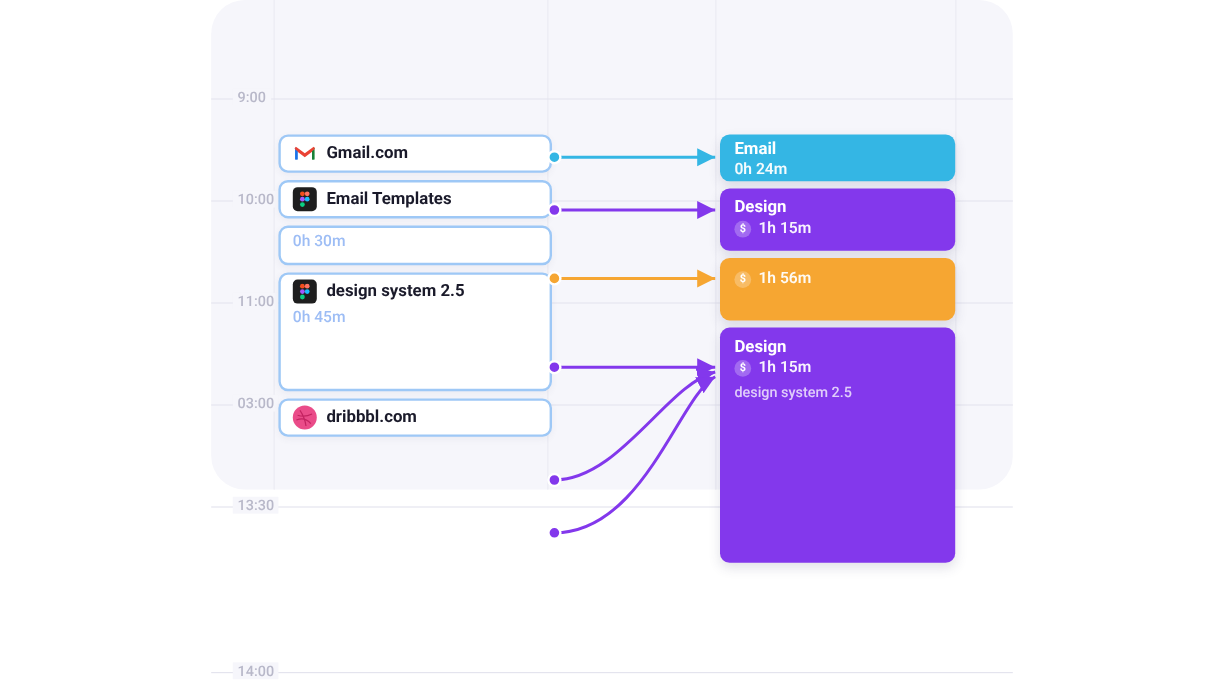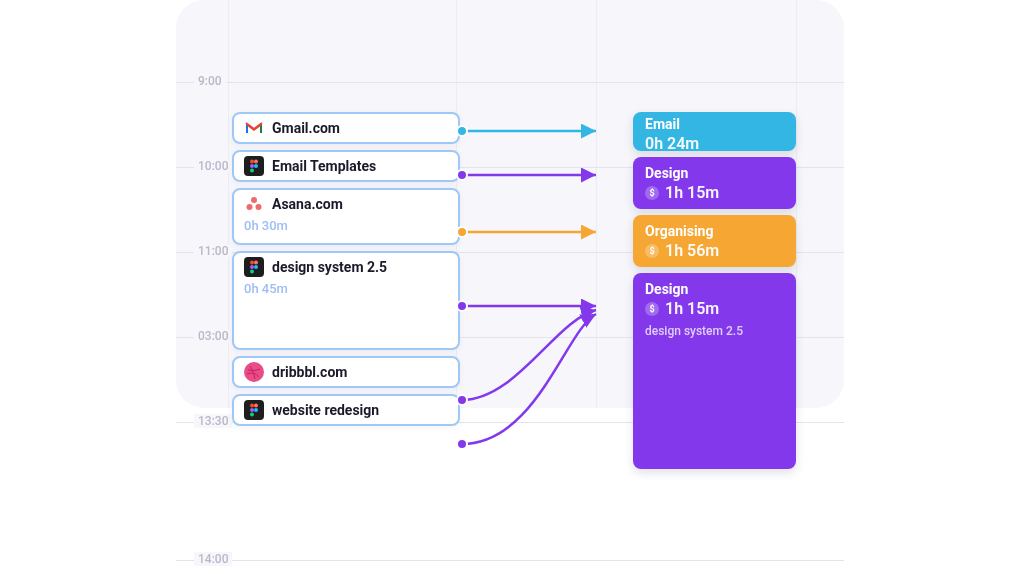--- a/index.html
+++ b/index.html
@@ -98,25 +98,24 @@
     width: 196px;
     display: flex;
     flex-direction: column;
     gap: 6px;
   }
   .cat-card {
     border-radius: 8px;
     padding: 8px 12px 10px 12px;
     color: #fff;
     box-shadow: 0 4px 10px rgba(60,60,100,0.15);
-    margin-left: 33px;
   }
   .cat-title { font-size: 14px; font-weight: 700; }
   .cat-meta { display: flex; align-items: center; gap: 6px; margin-top: 2px; }
-  .cat-time { font-size: 16px; font-weight: 600; opacity: 0.95; }
+  .cat-time { font-size: 13px; font-weight: 600; opacity: 0.95; }
   .cat-sub  { font-size: 12px; font-weight: 500; opacity: 0.75; margin-top: 6px; }
   .money-icon {
     width: 14px; height: 14px; border-radius: 50%;
     background: rgba(255,255,255,0.25);
     display: flex; align-items: center; justify-content: center;
     font-size: 9px; font-weight: 700;
   }
 
   svg.connectors {
     position: absolute;
@@ -188,30 +187,20 @@
               <circle cx="3" cy="7" r="2" fill="#a259ff"></circle>
               <circle cx="7" cy="7" r="2" fill="#1abcfe"></circle>
               <circle cx="3" cy="11.5" r="2" fill="#0acf83"></circle>
             </svg>
         </span>
         <span class="src-title">Email Templates</span>
       </div>
     </div>
 
     <div class="src-card" style="padding-bottom:10px">
-      <div class="top">
-        <span class="icon-box icon-asana">
-          <svg width="18" height="16" viewBox="0 0 18 16">
-              <circle cx="9" cy="4" r="3" fill="#f06a6a"></circle>
-              <circle cx="4.5" cy="11" r="3" fill="#f06a6a"></circle>
-              <circle cx="13.5" cy="11" r="3" fill="#f06a6a"></circle>
-            </svg>
-        </span>
-        <span class="src-title">Asana.com</span>
-      </div>
       <span class="src-time">0h 30m</span>
     </div>
 
     <div class="src-card" style="padding-bottom:52px">
       <div class="top">
         <span class="icon-box icon-figma">
           <svg width="10" height="14" viewBox="0 0 10 14">
               <circle cx="3" cy="2.5" r="2" fill="#f24e1e"></circle>
               <circle cx="7" cy="2.5" r="2" fill="#ff7262"></circle>
               <circle cx="3" cy="7" r="2" fill="#a259ff"></circle>
@@ -229,52 +218,37 @@
         <span class="icon-box icon-dribbble">
           <svg width="16" height="16" viewBox="0 0 16 16">
               <circle cx="8" cy="8" r="7" fill="#ea4c89"></circle>
               <path d="M2 6 Q8 8 14 5 M4 2 Q8 8 9 15 M1 10 Q8 7 13 13" stroke="#c32361" stroke-width="1" fill="none"></path>
             </svg>
         </span>
         <span class="src-title">dribbbl.com</span>
       </div>
     </div>
 
-    <div class="src-card">
-      <div class="top">
-        <span class="icon-box icon-figma">
-          <svg width="10" height="14" viewBox="0 0 10 14">
-              <circle cx="3" cy="2.5" r="2" fill="#f24e1e"></circle>
-              <circle cx="7" cy="2.5" r="2" fill="#ff7262"></circle>
-              <circle cx="3" cy="7" r="2" fill="#a259ff"></circle>
-              <circle cx="7" cy="7" r="2" fill="#1abcfe"></circle>
-              <circle cx="3" cy="11.5" r="2" fill="#0acf83"></circle>
-            </svg>
-        </span>
-        <span class="src-title">website redesign</span>
-      </div>
-    </div>
   </div>
 
   <div class="right-stack">
     <div class="cat-card" style="background:#34b6e4; height:39px; padding-top:4px">
       <div class="cat-title">Email</div>
       <div class="cat-meta">
         <span class="cat-time">0h 24m</span>
       </div>
     </div>
     <div class="cat-card" style="background:#8338ec; height:52px">
       <div class="cat-title">Design</div>
       <div class="cat-meta">
         <span class="money-icon">$</span>
         <span class="cat-time">1h 15m</span>
       </div>
     </div>
     <div class="cat-card" style="background:#f6a632; height:52px">
-      <div class="cat-title">Organising</div>
       <div class="cat-meta">
         <span class="money-icon">$</span>
         <span class="cat-time">1h 56m</span>
       </div>
     </div>
     <div class="cat-card" style="background:#8338ec; height:196px">
       <div class="cat-title">Design</div>
       <div class="cat-meta">
         <span class="money-icon">$</span>
         <span class="cat-time">1h 15m</span>

